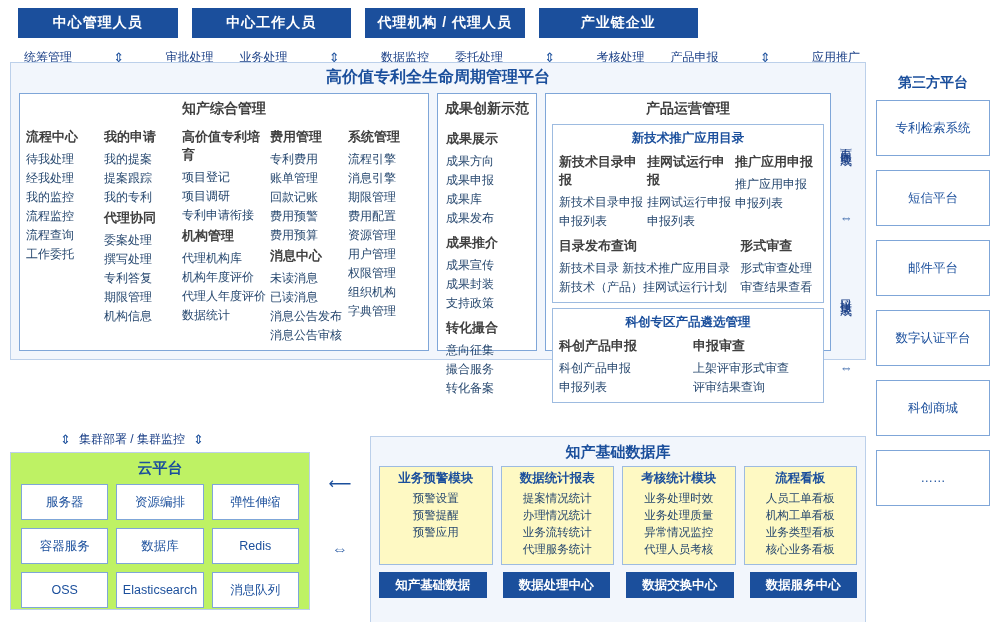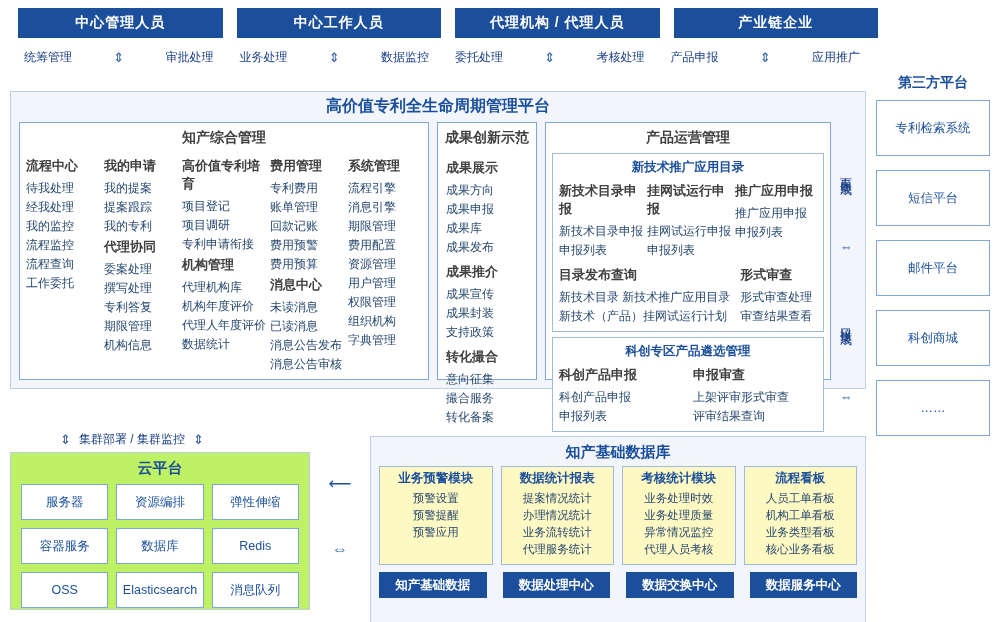--- a/index.html
+++ b/index.html
@@ -6,30 +6,30 @@
   body{
     width:1000px;height:622px;
     background:#ffffff;
     font-family:"Liberation Sans","DejaVu Sans",sans-serif;
     font-size:12px;color:#1a3f86;
     position:relative;overflow:hidden;
   }
   .root{position:relative;width:1000px;height:622px;}
 
   
-  .roles{position:absolute;left:18px;top:8px;width:860px;height:30px;display:flex;gap:14px;}
+  .roles{position:absolute;left:18px;top:8px;width:680px;height:30px;display:flex;gap:14px;}
   .role{flex:1;background:#1b4f9c;color:#fff;display:flex;align-items:center;justify-content:center;
         font-size:14px;font-weight:bold;letter-spacing:1px;}
   .acts{position:absolute;left:18px;top:44px;width:848px;height:26px;display:flex;gap:14px;}
   .actgrp{flex:1;display:flex;align-items:center;justify-content:space-between;padding:0 6px;box-sizing:border-box;}
   .act{font-size:12px;color:#1a3f86;}
   .vdbl{color:#1b4f9c;font-size:13px;line-height:1;}
 
   
-  .platform{position:absolute;left:10px;top:91px;width:856px;height:298px;
+  .platform{position:absolute;left:10px;top:62px;width:856px;height:298px;
             border:1px solid #bcd0ea;background:#f2f6fc;box-sizing:border-box;}
   .platform-title{height:28px;display:flex;align-items:center;justify-content:center;
                   font-size:16px;font-weight:bold;color:#1b4f9c;}
   .platform-body{position:absolute;left:8px;top:30px;right:34px;bottom:8px;display:flex;gap:8px;}
 
   .sect{border:1px solid #7fa6d8;background:#fff;box-sizing:border-box;display:flex;flex-direction:column;}
   .sect-title{font-size:14px;font-weight:bold;color:#404040;text-align:center;padding:6px 0 4px;}
   .sect-inner{flex:1;display:flex;gap:6px;padding:4px 6px 6px;box-sizing:border-box;}
 
   .col{display:flex;flex-direction:column;}
@@ -282,20 +282,21 @@
       <span class="vlabel">接口集成</span>
       <span class="harrow">⇔</span>
     </div>
   </div>
 
   <div class="third">
     <div class="third-title">第三方平台</div>
     <div class="tp">专利检索系统</div>
     <div class="tp">短信平台</div>
     <div class="tp">邮件平台</div>
+    <div class="tp">数字认证平台</div>
     <div class="tp">科创商城</div>
     <div class="tp">……</div>
   </div>
 
   <div class="cluster">
     <span class="vdbl">⇕</span>
     <span class="lbl">集群部署 / 集群监控</span>
     <span class="vdbl">⇕</span>
   </div>
 

